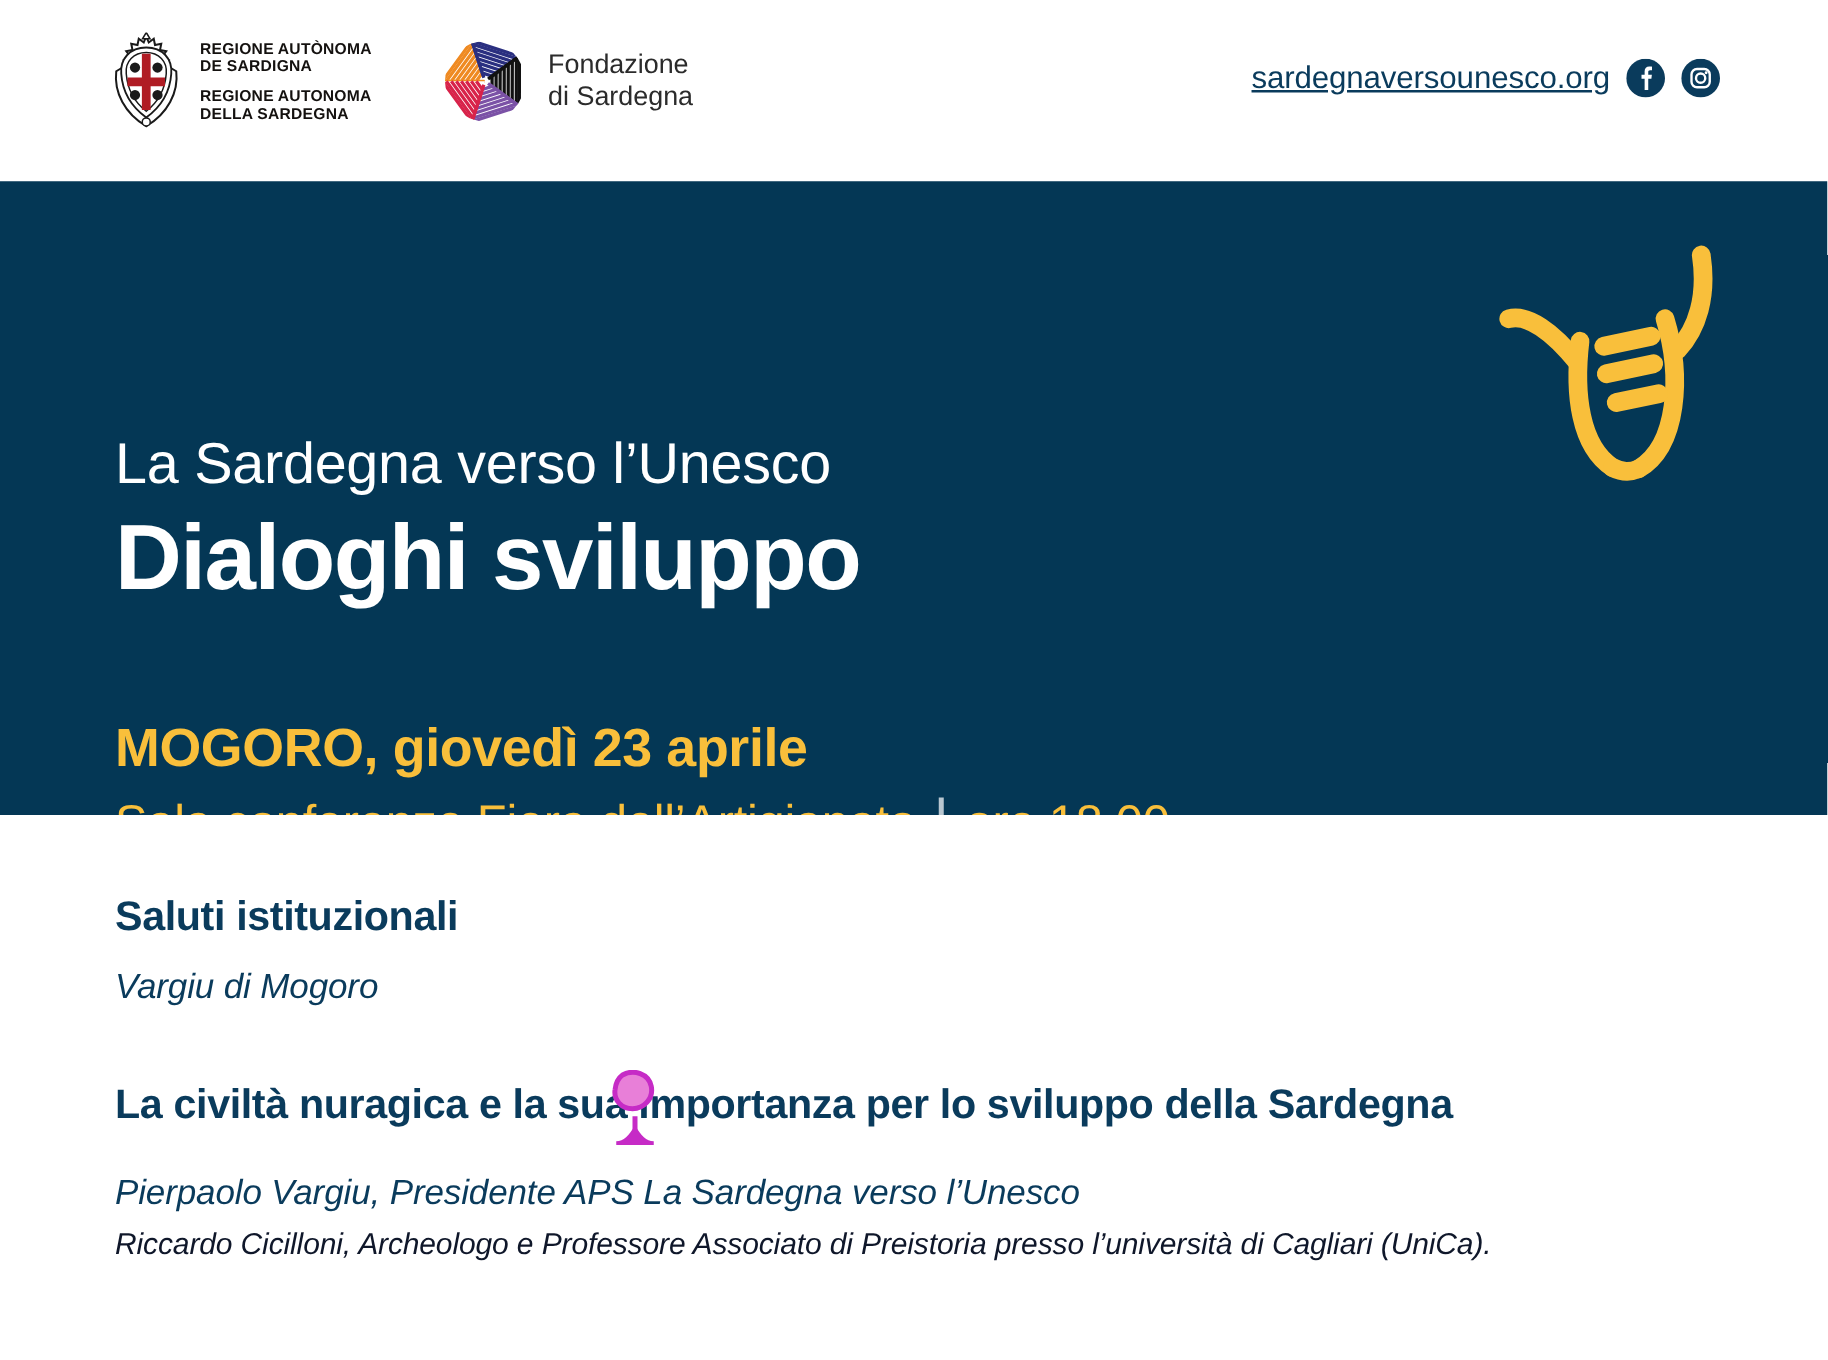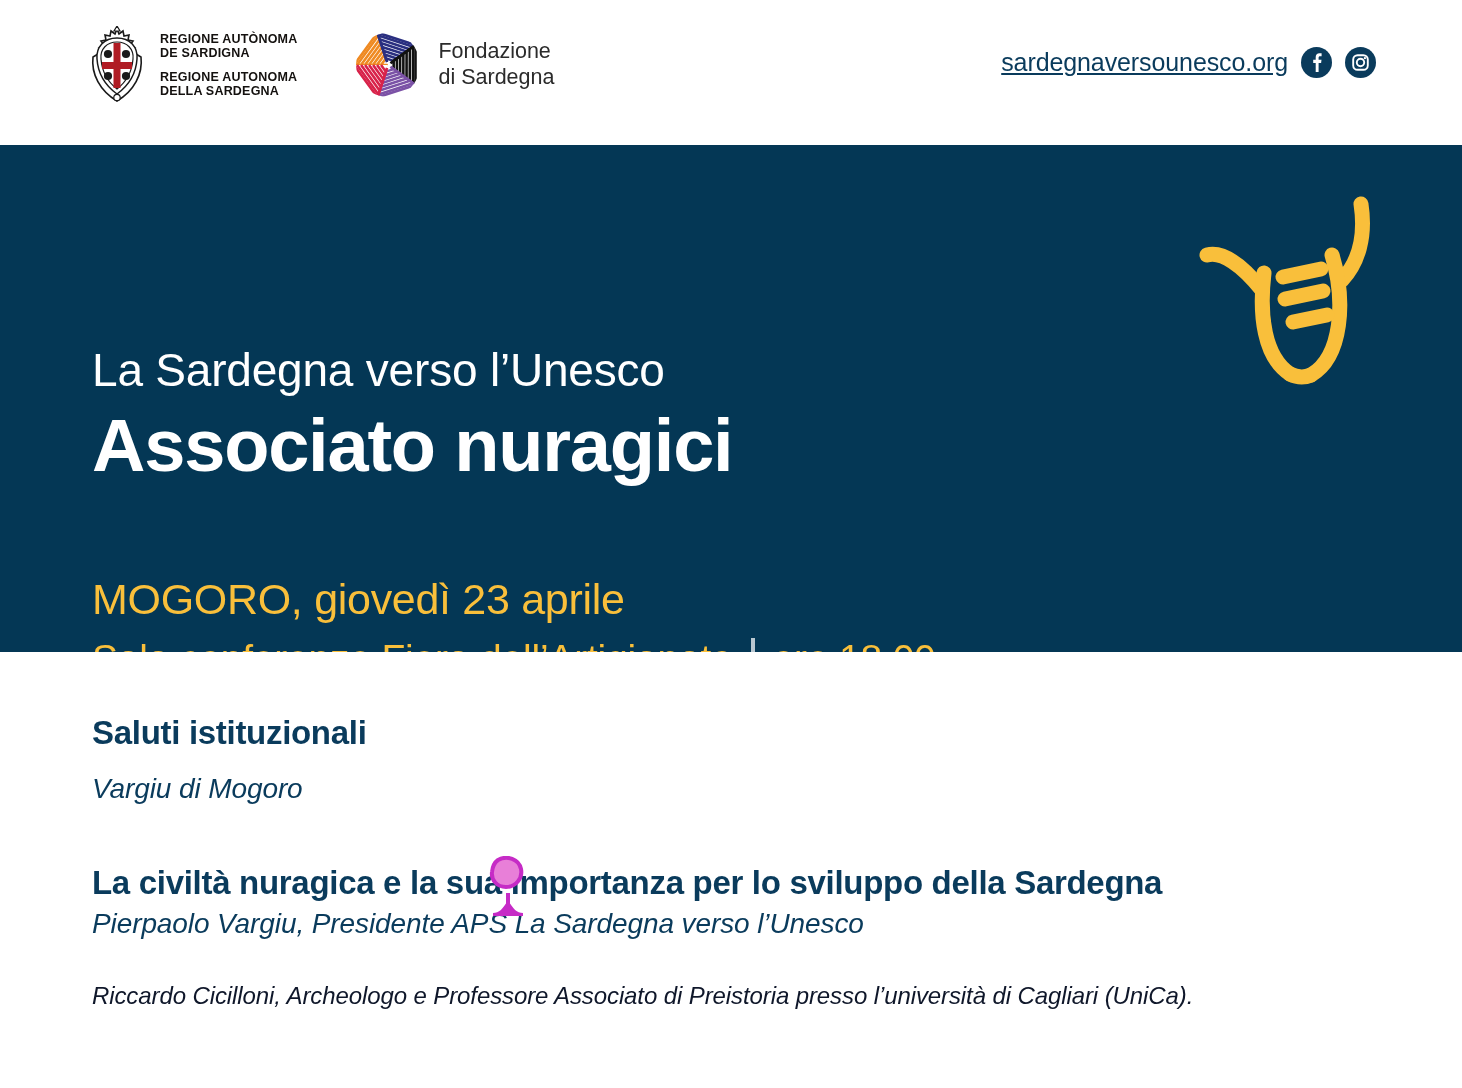--- a/index.html
+++ b/index.html
@@ -117,21 +117,21 @@
     color: #ffffff;
     font-weight: bold;
     letter-spacing: -1.2px;
     white-space: nowrap;
   }
 
   .event-city {
     position: absolute;
     left: 92px; top: 430px;
     font-size: 43px;
-    font-weight: normal;
+    font-weight: bold;
     color: #f9bf3b;
     letter-spacing: -0.3px;
     white-space: nowrap;
   }
   .event-venue-row {
     position: absolute;
     left: 92px; top: 492px;
     display: flex;
     align-items: center;
     gap: 18px;
@@ -186,21 +186,21 @@
 
   #talk-title {
     left: 92px; top: 212px;
     font-size: 33px;
     font-weight: bold;
     color: #0a3b5c;
     letter-spacing: -0.3px;
     white-space: nowrap;
     position: absolute;
   }
-  #speaker-1 { left: 92px; top: 256px; }
+  #speaker-1 { left: 92px; top: 286px; }
   #speaker-2 {
     position: absolute;
     left: 92px; top: 327px;
     width: 1230px;
     font-size: 24px;
     font-style: italic;
     color: #0f172a;
     line-height: 1.42;
     letter-spacing: -0.1px;
   }
@@ -359,21 +359,21 @@
           <circle cx="15.5" cy="15.5" r="3.7" fill="none" stroke="#ffffff" stroke-width="1.9"></circle>
           <circle cx="19.9" cy="11.2" r="1.15" fill="#ffffff"></circle>
         </svg>
       </span>
     </div>
   </div>
 
   <div class="banner">
 
     <div class="kicker">La Sardegna verso l’Unesco</div>
-    <div class="main-title">Associato nuragici</div>
+    <div class="main-title">Dialoghi sviluppo</div>
 
     <div class="event-city">MOGORO, giovedì 23 aprile</div>
 
     <div class="event-venue-row">
       <span class="event-venue">Sala conferenze Fiera dell’Artigianato</span>
       <span class="sep-bar"></span>
       <span class="event-time">ore 18.00</span>
     </div>
 
     <span class="bull-logo">

